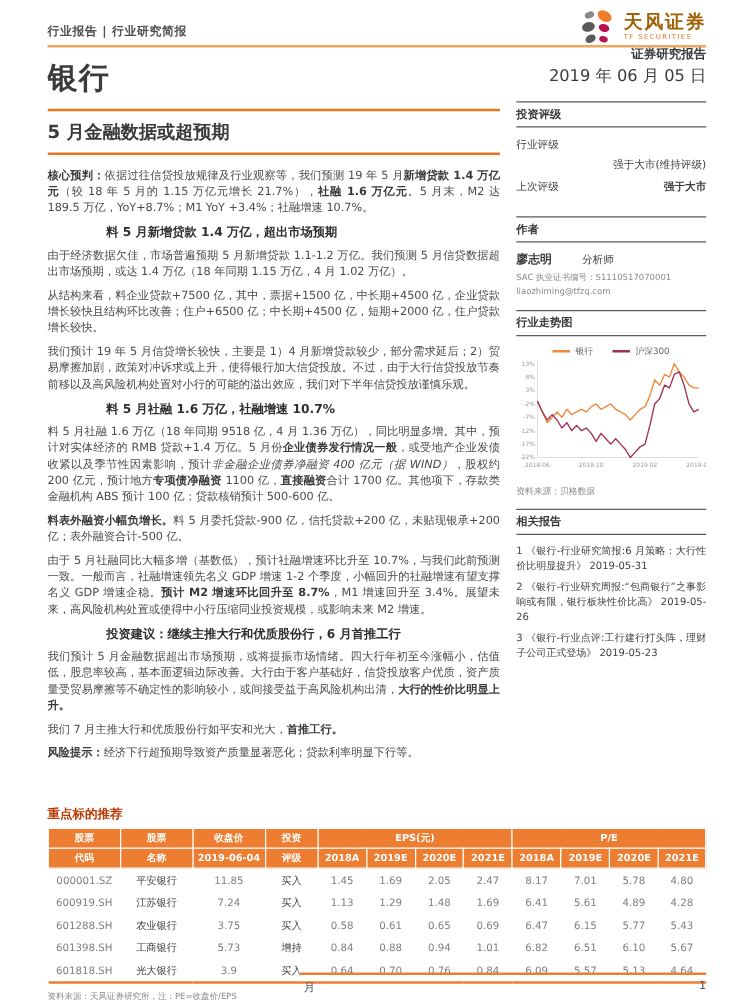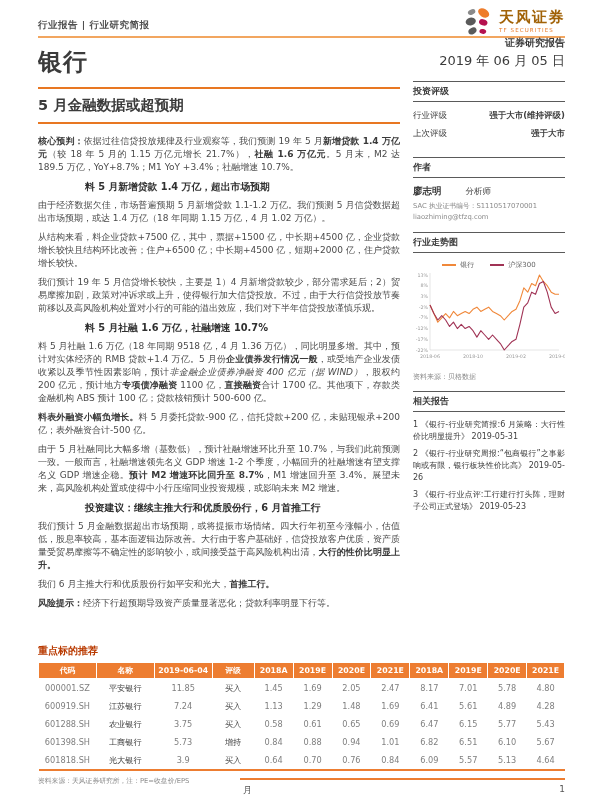--- a/index.html
+++ b/index.html
@@ -101,34 +101,34 @@
         <h3><span>料 5 月新增贷款 1.4 万亿，超出市场预期</span></h3>
         <p><span>由于经济数据欠佳，市场普遍预期 5 月新增贷款 1.1-1.2 万亿。我们预测 5 月信贷数据超出市场预期，或达 1.4 万亿（18 年同期 1.15 万亿，4 月 1.02 万亿）。</span></p>
         <p><span>从结构来看，料企业贷款+7500 亿，其中，票据+1500 亿，中长期+4500 亿，企业贷款增长较快且结构环比改善；住户+6500 亿；中长期+4500 亿，短期+2000 亿，住户贷款增长较快。</span></p>
         <p><span>我们预计 19 年 5 月信贷增长较快，主要是 1）4 月新增贷款较少，部分需求延后；2）贸易摩擦加剧，政策对冲诉求或上升，使得银行加大信贷投放。不过，由于大行信贷投放节奏前移以及高风险机构处置对小行的可能的溢出效应，我们对下半年信贷投放谨慎乐观。</span></p>
         <h3><span>料 5 月社融 1.6 万亿，社融增速 10.7%</span></h3>
         <p><span>料 5 月社融 1.6 万亿（18 年同期 9518 亿，4 月 1.36 万亿），同比明显多增。其中，预计对实体经济的 RMB 贷款+1.4 万亿。5 月份</span><span class="run-b">企业债券发行情况一般</span><span>，或受地产企业发债收紧以及季节性因素影响，预计</span><span class="run-i">非金融企业债券净融资 400 亿元（据 WIND）</span><span>，股权约 200 亿元，预计地方</span><span class="run-b">专项债净融资</span><span> 1100 亿，</span><span class="run-b">直接融资</span><span>合计 1700 亿。其他项下，存款类金融机构 ABS 预计 100 亿；贷款核销预计 500-600 亿。</span></p>
         <p><span class="run-b">料表外融资小幅负增长。</span><span>料 5 月委托贷款-900 亿，信托贷款+200 亿，未贴现银承+200 亿；表外融资合计-500 亿。</span></p>
         <p><span>由于 5 月社融同比大幅多增（基数低），预计社融增速环比升至 10.7%，与我们此前预测一致。一般而言，社融增速领先名义 GDP 增速 1-2 个季度，小幅回升的社融增速有望支撑名义 GDP 增速企稳。</span><span class="run-b">预计 M2 增速环比回升至 8.7%</span><span>，M1 增速回升至 3.4%。展望未来，高风险机构处置或使得中小行压缩同业投资规模，或影响未来 M2 增速。</span></p>
         <h3><span>投资建议：继续主推大行和优质股份行，6 月首推工行</span></h3>
         <p><span>我们预计 5 月金融数据超出市场预期，或将提振市场情绪。四大行年初至今涨幅小，估值低，股息率较高，基本面逻辑边际改善。大行由于客户基础好，信贷投放客户优质，资产质量受贸易摩擦等不确定性的影响较小，或间接受益于高风险机构出清，</span><span class="run-b">大行的性价比明显上升。</span></p>
-        <p><span>我们 6 月主推大行和优质股份行如平安和光大，</span><span class="run-b">首推工行。</span></p>
+        <p><span>我们 7 月主推大行和优质股份行如平安和光大，</span><span class="run-b">首推工行。</span></p>
         <p><span class="run-b">风险提示：</span><span>经济下行超预期导致资产质量显著恶化；贷款利率明显下行等。</span></p>
       </div>
   </div>
 
   <div class="sidebar">
     <div class="rt">证券研究报告</div>
     <div class="rdate">2019 年 06 月 05 日</div>
 
     <div class="sec-title">投资评级</div>
     <div class="rating-rows" id="rating-rows">
         <div class="rating-row">
           <span>行业评级</span>
-          <span style="font-weight: bold;">强于大市(维持评级)</span>
+          <span style="font-weight: normal; margin-top: 16px;">强于大市(维持评级)</span>
         </div>
         <div class="rating-row">
           <span>上次评级</span>
           <span style="font-weight: bold;">强于大市</span>
         </div>
       </div>
 
     <div class="sec-title mt">作者</div>
     <div class="author-line">
       <span class="author-name">廖志明</span>
@@ -188,20 +188,28 @@
           <col style="width:7.4%">
           <col style="width:7.4%">
           <col style="width:7.4%">
         <col style="width:7.4%">
           <col style="width:7.4%">
           <col style="width:7.4%">
           <col style="width:7.4%">
       </colgroup>
       <thead>
         <tr>
+          <th>股票</th>
+          <th>股票</th>
+          <th>收盘价</th>
+          <th>投资</th>
+          <th colspan="4">EPS(元)</th>
+          <th colspan="4">P/E</th>
+        </tr>
+        <tr>
           <th>代码</th>
           <th>名称</th>
           <th>2019-06-04</th>
           <th>评级</th>
           <th>2018A</th>
           <th>2019E</th>
           <th>2020E</th>
           <th>2021E</th>
           <th>2018A</th>
           <th>2019E</th>

